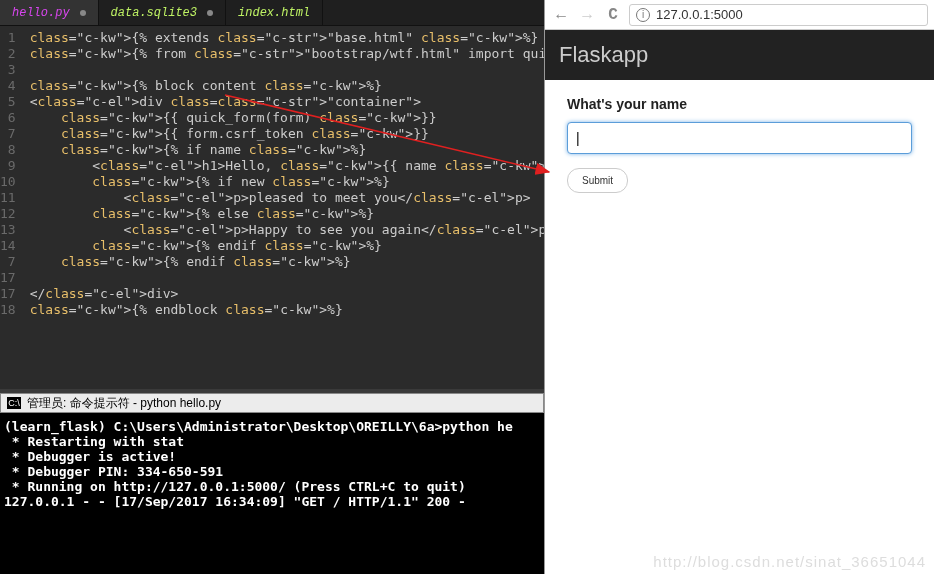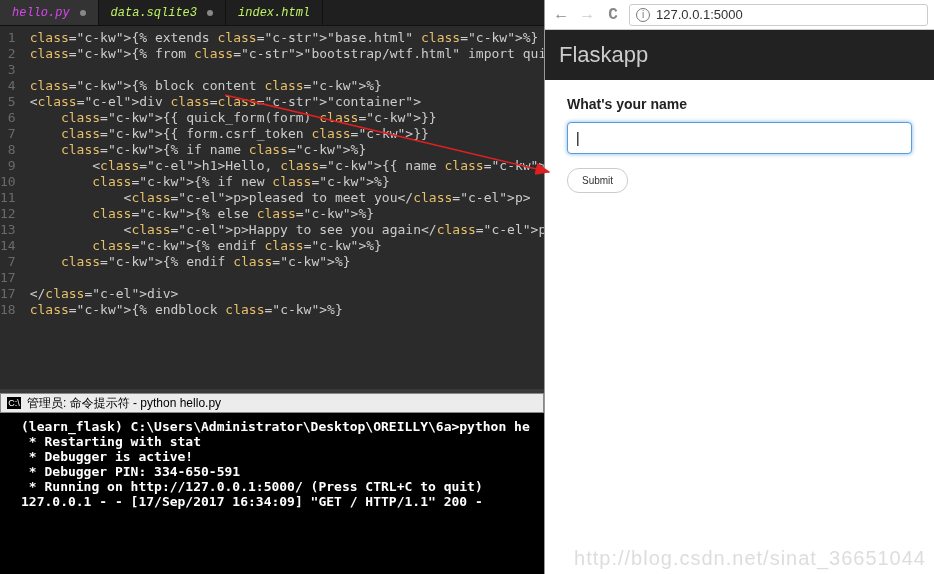--- a/index.html
+++ b/index.html
@@ -14,32 +14,32 @@
   .tab.active { background: #333; color: #d946ef; }
   .tab .dot { width: 6px; height: 6px; border-radius: 50%; background: #888; margin-left: 10px; }
   .code-area { flex: 1; display: flex; font-family: Consolas, monospace; font-size: 13px; line-height: 16px; }
   .gutter { width: 34px; background: #2b2b2b; color: #6a6a6a; text-align: right; padding: 4px 8px 0 0; }
   .code { flex: 1; color: #ccc; padding: 4px 0 0 6px; white-space: pre; position: relative; }
   .c-attr { color: #e8bf6a; text-align: center; }
   
   .terminal { height: 185px; background: #000; color: #fff; font-family: 'SimSun','NSimSun',Consolas,monospace; font-size: 13px; border-top: 4px solid #3a3a3a; }
   .term-title { background: #ececec; color: #000; font-family: Tahoma, sans-serif; font-size: 12px; height: 20px; display: flex; align-items: center; padding: 0 6px; border: 1px solid #888; }
   .term-title .cmd-icon { width: 14px; height: 12px; background: #000; color:#fff; font-size:9px; display:inline-flex; align-items:center; justify-content:center; margin-right: 6px; }
-  .term-body { padding: 6px 21px; white-space: pre; font-weight: bold; line-height: 15px; }
+  .term-body { padding: 6px 4px; white-space: pre; font-weight: bold; line-height: 15px; }
   
   .toolbar { height: 30px; display: flex; align-items: center; padding: 0 6px; border-bottom: 1px solid #ccc; gap: 6px; background:#fff; }
   .nav-btn { color: #888; font-size: 16px; width: 20px; text-align: center; }
   .addr { flex: 1; display: flex; align-items: center; border: 1px solid #ccc; border-radius: 3px; height: 22px; padding: 0 6px; font-family: Arial, sans-serif; font-size: 13px; color: #333; }
   .addr .info { border: 1px solid #777; border-radius: 50%; width: 14px; height: 14px; font-size: 10px; display: inline-flex; align-items: center; justify-content: center; margin-right: 6px; color:#777; }
   .brand-bar { background: #222; color: #ccc; font-family: Arial, sans-serif; font-size: 22px; padding: 12px 14px 12px 14px; }
   .page { padding: 16px 22px; font-family: Arial, sans-serif; }
   .page label { font-weight: bold; font-size: 14px; color:#222; }
   .page input[type=text] { width: 100%; margin-top: 10px; height: 32px; border: 1px solid #5b9dd9; border-radius: 4px; outline: none; box-shadow: 0 0 4px #7db5e8; padding: 0 8px; font-size: 14px; }
   .page button { margin-top: 14px; padding: 6px 14px; font-size: 10px; background: #fff; border: 1px solid #ccc; border-radius: 12px; color:#333; }
-  .watermark { position: absolute; right: 8px; bottom: 4px; color: #ddd; font-family: Arial; font-size: 20px; letter-spacing: 1px; }
+  .watermark { position: absolute; right: 8px; bottom: 4px; color: #ddd; font-family: Arial; font-size: 15px; letter-spacing: 1px; }
   
   .arrow-svg { position: absolute; top: 0; left: 0; width: 934px; height: 574px; pointer-events: none; }
 </style>
 </head>
 <body>
 
 <div class="layout">
   <div class="left">
     <div class="editor">
       <div class="tabs">

